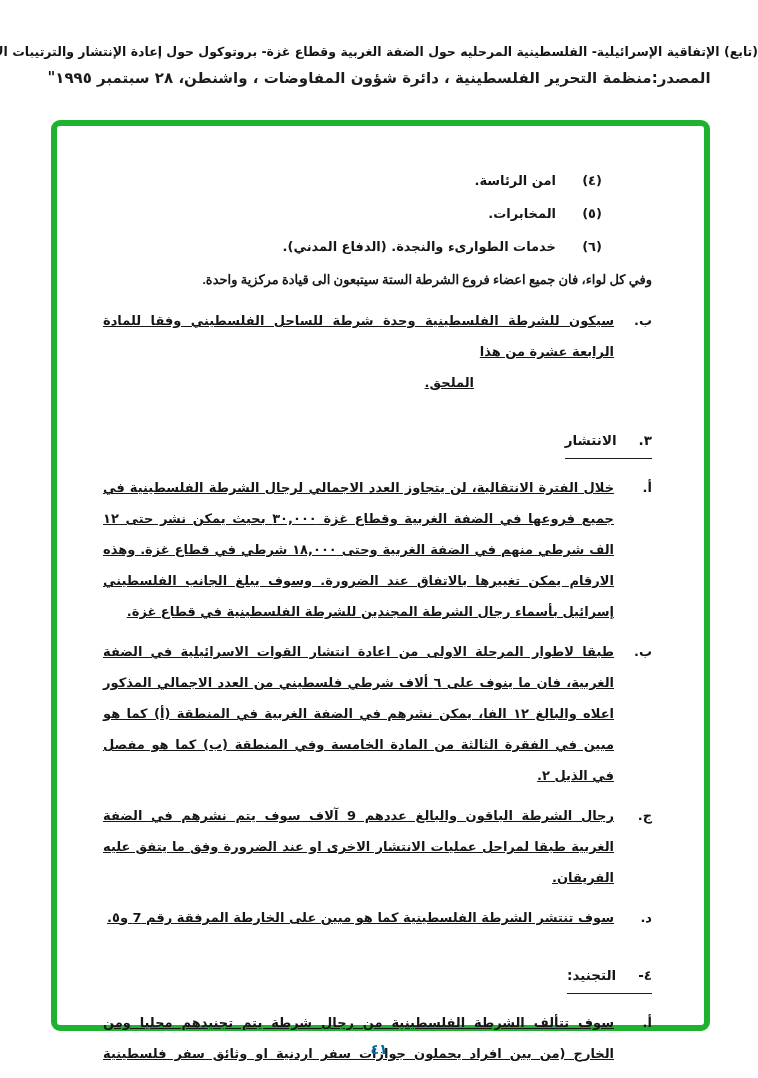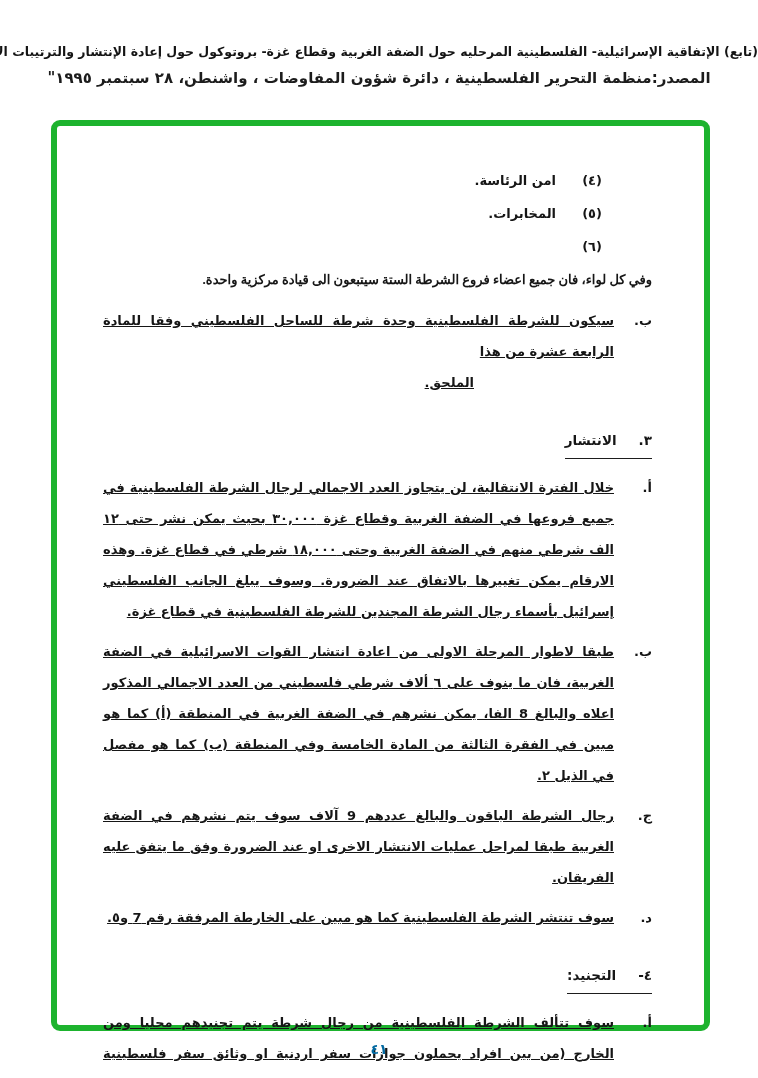--- a/index.html
+++ b/index.html
@@ -51,20 +51,21 @@
     <div class="sub-item">
       <span class="marker">(٤)</span>
       <span class="itext">امن الرئاسة.</span>
     </div>
     <div class="sub-item">
       <span class="marker">(٥)</span>
       <span class="itext">المخابرات.</span>
     </div>
     <div class="sub-item">
       <span class="marker">(٦)</span>
+      <span class="itext">خدمات الطوارىء والنجدة. (الدفاع المدني).</span>
     </div>
 
     <div class="para">وفي كل لواء، فان جميع اعضاء فروع الشرطة الستة سيتبعون الى قيادة مركزية واحدة.</div>
 
     <div class="item">
       <span class="marker">ب.</span>
       <div class="itext">
         <div>سيكون للشرطة الفلسطينية وحدة شرطة للساحل الفلسطيني وفقا للمادة الرابعة عشرة من هذا</div>
         <div class="continuation">الملحق.</div>
       </div>
@@ -76,21 +77,21 @@
         <span>الانتشار</span>
       </span>
     </div>
 
     <div class="item">
       <span class="marker">أ.</span>
       <div class="itext">خلال الفترة الانتقالية، لن يتجاوز العدد الاجمالي لرجال الشرطة الفلسطينية في جميع فروعها في الضفة الغربية وقطاع غزة ٣٠,٠٠٠ بحيث يمكن نشر حتى ١٢ الف شرطي منهم في الضفة الغربية وحتى ١٨,٠٠٠ شرطي في قطاع غزة. وهذه الارقام يمكن تغييرها بالاتفاق عند الضرورة. وسوف يبلغ الجانب الفلسطيني إسرائيل بأسماء رجال الشرطة المجندين للشرطة الفلسطينية في قطاع غزة.</div>
     </div>
     <div class="item">
       <span class="marker">ب.</span>
-      <div class="itext">طبقا لاطوار المرحلة الاولى من اعادة انتشار القوات الاسرائيلية في الضفة الغربية، فان ما ينوف على ٦ ألاف شرطي فلسطيني من العدد الاجمالي المذكور اعلاه والبالغ 8 الفا، يمكن نشرهم في الضفة الغربية في المنطقة (أ) كما هو مبين في الفقرة الثالثة من المادة الخامسة وفي المنطقة (ب) كما هو مفصل في الذيل ٢.</div>
+      <div class="itext">طبقا لاطوار المرحلة الاولى من اعادة انتشار القوات الاسرائيلية في الضفة الغربية، فان ما ينوف على ٦ ألاف شرطي فلسطيني من العدد الاجمالي المذكور اعلاه والبالغ ١٢ الفا، يمكن نشرهم في الضفة الغربية في المنطقة (أ) كما هو مبين في الفقرة الثالثة من المادة الخامسة وفي المنطقة (ب) كما هو مفصل في الذيل ٢.</div>
     </div>
     <div class="item">
       <span class="marker">ج.</span>
       <div class="itext">رجال الشرطة الباقون والبالغ عددهم 9 آلاف سوف يتم نشرهم في الضفة الغربية طبقا لمراحل عمليات الانتشار الاخرى او عند الضرورة وفق ما يتفق عليه الفريقان.</div>
     </div>
     <div class="item">
       <span class="marker">د.</span>
       <div class="itext">سوف تنتشر الشرطة الفلسطينية كما هو مبين على الخارطة المرفقة رقم 7 و٥.</div>
     </div>
 

